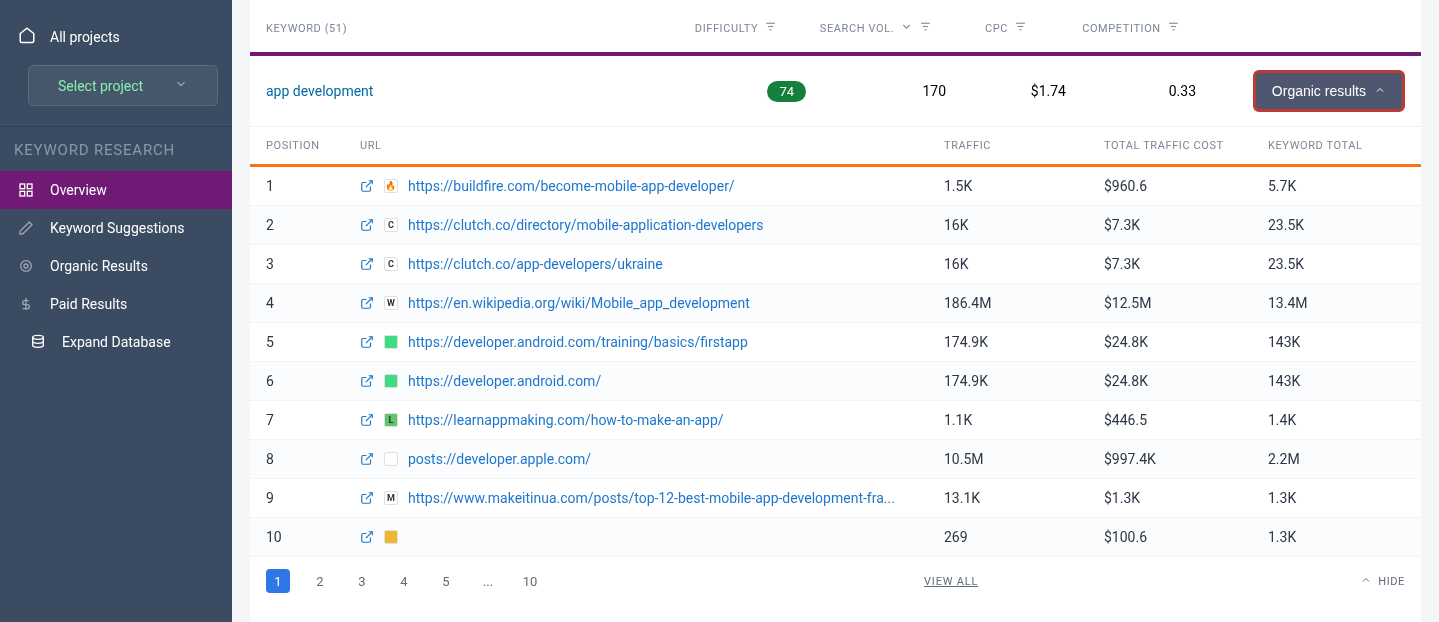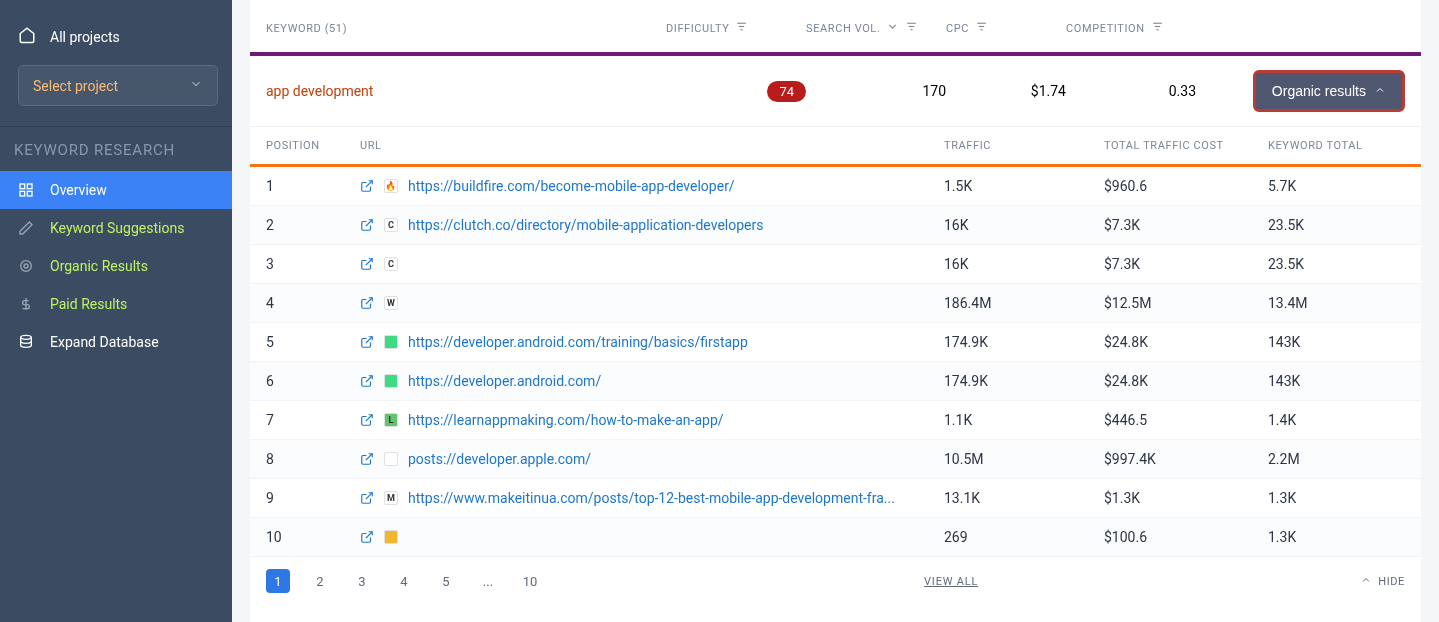--- a/index.html
+++ b/index.html
@@ -25,26 +25,26 @@
     }
     .sidebar-header {
       display: flex;
       align-items: center;
       gap: 14px;
       padding: 8px 16px 18px 18px;
       color: #fff;
       font-size: 14px;
     }
     .select-project {
-      margin: 0 14px 20px 18px;
+      margin: 0 14px 20px 28px;
       background: #46566b;
       border: 1px solid #5a6a80;
       border-radius: 5px;
-      padding: 11px 14px;
-      color: #fdba74;
+      padding: 11px 29px;
+      color: #86efac;
       font-size: 14px;
       display: flex;
       justify-content: space-between;
       align-items: center;
     }
     .sidebar-divider {
       height: 1px;
       background: #2f3e52;
       margin-bottom: 14px;
     }
@@ -53,39 +53,40 @@
       letter-spacing: 0.8px;
       color: #8a97aa;
       padding: 0 14px 12px 14px;
     }
     .nav-item {
       display: flex;
       align-items: center;
       gap: 16px;
       padding: 11px 18px;
       font-size: 14px;
-      color: #bef264;
+      color: #ffffff;
     }
     .nav-item.active {
-      background: #3b82f6;
+      background: #701a75;
       color: #fff;
     }
     .nav-item .icon {
       width: 16px;
       height: 16px;
       display: flex;
       align-items: center;
       justify-content: center;
       flex-shrink: 0;
     }
     .nav-item-label {
       flex: 1;
     }
     .nav-item.white {
       color: #fff;
+      margin-left: 12px;
     }
     .main {
       flex: 1;
       background: #fff;
       overflow-y: auto;
       position: relative;
       margin: 0 18px;
     }
     .table-header {
       display: grid;
@@ -96,39 +97,39 @@
       color: #7b8697;
       letter-spacing: 0.6px;
       border-bottom: 4px solid #701a75;
     }
     .th-cell {
       display: flex;
       align-items: center;
       gap: 6px;
     }
     .th-cell.right {
-      justify-content: flex-start;
+      justify-content: center;
     }
     .icon-sm {
       width: 13px;
       height: 13px;
     }
     .keyword-row {
       display: grid;
       grid-template-columns: 400px 140px 140px 120px 130px 1fr;
       align-items: center;
       padding: 14px 16px;
       border-bottom: 1px solid #eef0f3;
       font-size: 14px;
     }
     .keyword-link {
-      color: #c2410c;
+      color: #0369a1;
     }
     .difficulty-badge {
-      background: #b91c1c;
+      background: #15803d;
       color: #fff;
       border-radius: 14px;
       padding: 3px 12px;
       font-size: 13px;
       display: inline-block;
     }
     .text-right {
       text-align: right;
     }
     .organic-btn {
@@ -428,36 +429,38 @@
     <div>3</div>
     <div class="url-cell">
       <span class="ext-icon">
         <svg viewBox="0 0 24 24" width="14" height="14" fill="none" stroke="#1f77cc" stroke-width="2">
               <path d="M18 13v6a2 2 0 0 1-2 2H5a2 2 0 0 1-2-2V8a2 2 0 0 1 2-2h6"></path>
               <polyline points="15 3 21 3 21 9"></polyline>
               <line x1="10" y1="14" x2="21" y2="3"></line>
             </svg>
       </span>
       <span class="favicon" style="background:#ffffff;display:flex;align-items:center;justify-content:center;font-size:9px;font-weight:bold;color:#333;border:1px solid #e0e0e0;">C</span>
+      <a class="url-link">https://clutch.co/app-developers/ukraine</a>
     </div>
     <div>16K</div>
     <div>$7.3K</div>
     <div>23.5K</div>
   </div>
       <div class="result-row">
     <div>4</div>
     <div class="url-cell">
       <span class="ext-icon">
         <svg viewBox="0 0 24 24" width="14" height="14" fill="none" stroke="#1f77cc" stroke-width="2">
               <path d="M18 13v6a2 2 0 0 1-2 2H5a2 2 0 0 1-2-2V8a2 2 0 0 1 2-2h6"></path>
               <polyline points="15 3 21 3 21 9"></polyline>
               <line x1="10" y1="14" x2="21" y2="3"></line>
             </svg>
       </span>
       <span class="favicon" style="background:#ffffff;display:flex;align-items:center;justify-content:center;font-size:9px;font-weight:bold;color:#333;border:1px solid #e0e0e0;">W</span>
+      <a class="url-link">https://en.wikipedia.org/wiki/Mobile_app_development</a>
     </div>
     <div>186.4M</div>
     <div>$12.5M</div>
     <div>13.4M</div>
   </div>
       <div class="result-row">
     <div>5</div>
     <div class="url-cell">
       <span class="ext-icon">
         <svg viewBox="0 0 24 24" width="14" height="14" fill="none" stroke="#1f77cc" stroke-width="2">

